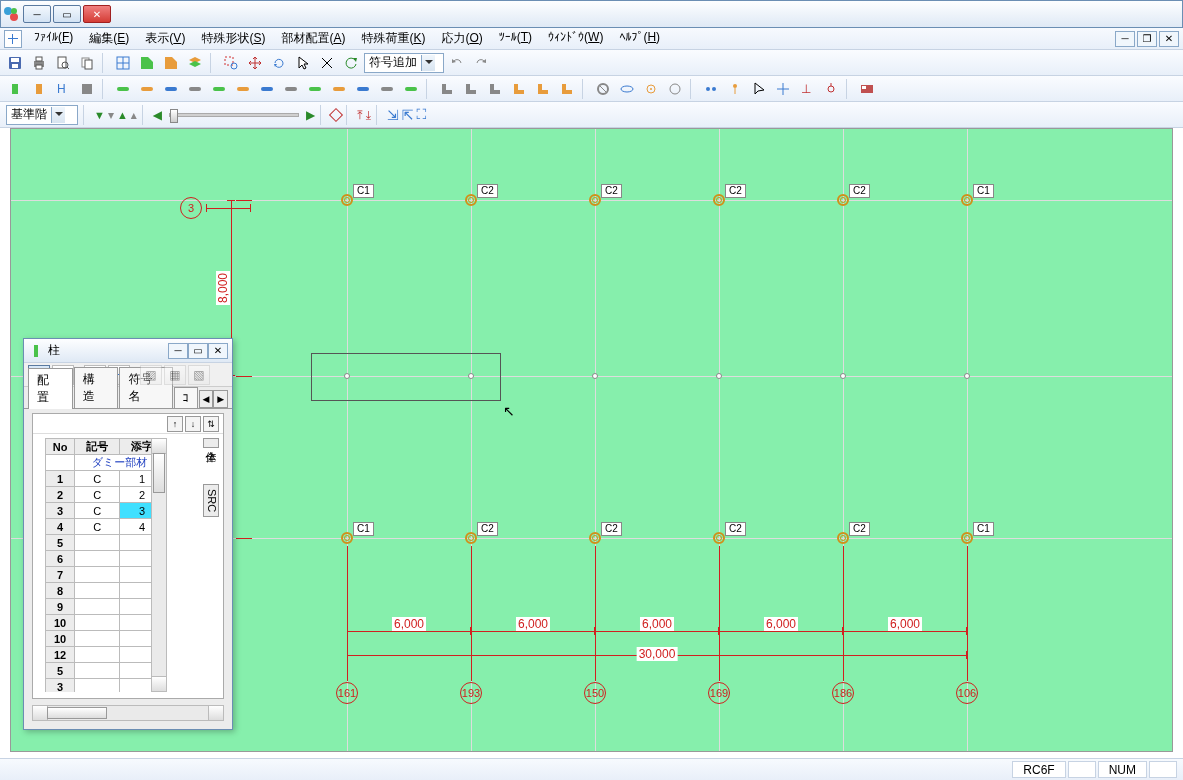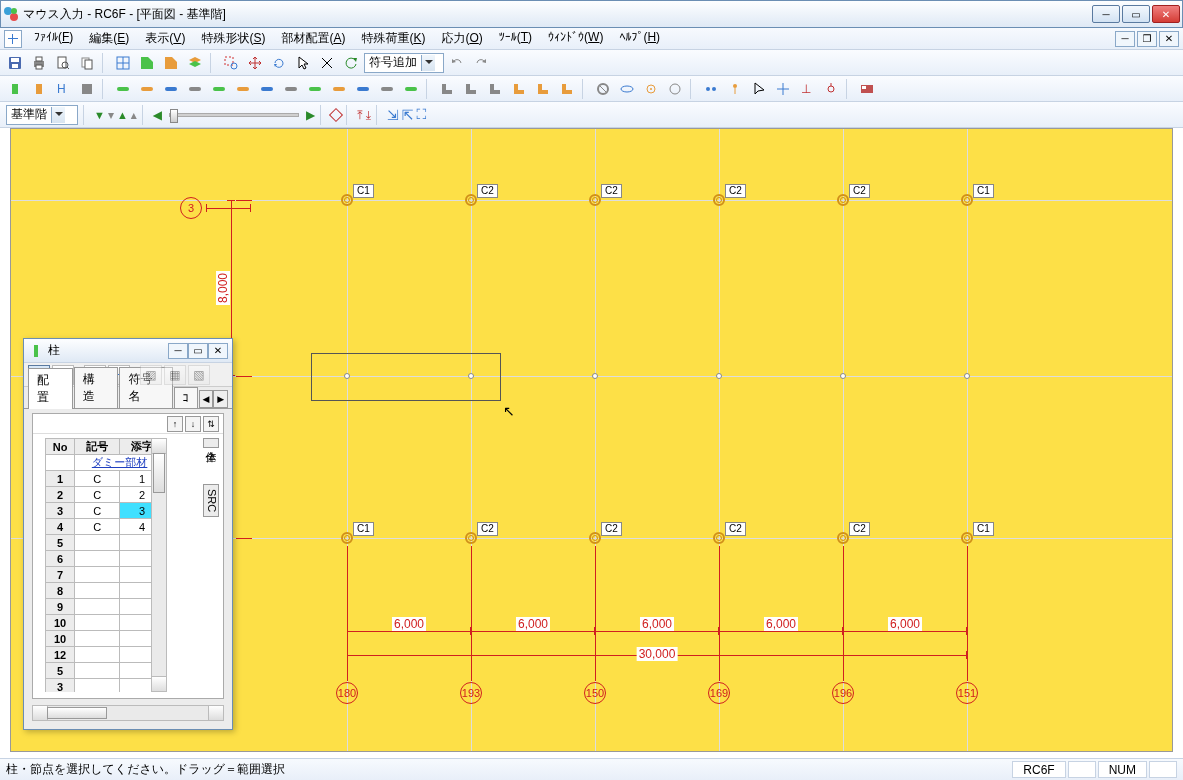--- a/index.html
+++ b/index.html
@@ -21,21 +21,21 @@
 .mdi-btn{width:20px;height:16px;border:1px solid #8aa8c8;background:#f0f6fc;display:flex;align-items:center;justify-content:center;font-size:10px;cursor:pointer}
 .toolbar{height:26px;background:linear-gradient(#fafcff,#e8eff9);border-bottom:1px solid #c7d3e3;display:flex;align-items:center;padding:0 4px;gap:2px}
 .tsep{width:6px;height:20px;border-left:1px solid #c7d3e3;margin:0 2px}
 .tb{width:22px;height:22px;border:1px solid transparent;display:flex;align-items:center;justify-content:center;cursor:pointer;position:relative}
 .tb svg{width:16px;height:16px}
 .combo{height:20px;border:1px solid #8aa8c8;background:#fff;display:flex;align-items:center;padding:0 2px 0 4px;font-size:12px}
 .combo .drop{width:14px;height:16px;background:linear-gradient(#f0f6fc,#d8e4f0);border-left:1px solid #8aa8c8;display:flex;align-items:center;justify-content:center;margin-left:4px}
 .drop::after{content:"";border:4px solid transparent;border-top-color:#333;margin-top:3px}
 .tb3{display:flex;align-items:center;gap:3px;padding:0 6px;height:26px;background:linear-gradient(#fafcff,#e8eff9);border-bottom:1px solid #c7d3e3}
 .arr{color:#2a8a2a;font-size:11px}
-.canvas-wrap{position:absolute;left:10px;top:128px;right:10px;bottom:28px;border:1px solid #999;background:#fde047;overflow:hidden}
+.canvas-wrap{position:absolute;left:10px;top:128px;right:10px;bottom:28px;border:1px solid #999;background:#86efac;overflow:hidden}
 .canvas{position:absolute;inset:0}
 .grid-v{position:absolute;top:0;bottom:0;width:1px;background:#ddd}
 .grid-h{position:absolute;left:0;right:0;height:1px;background:#ddd}
 .node{position:absolute;width:6px;height:6px;border:1px solid #888;border-radius:50%;background:#fff;transform:translate(-50%,-50%)}
 .col-mark{position:absolute;width:12px;height:12px;transform:translate(-50%,-50%)}
 .col-mark::before{content:"";position:absolute;inset:0;border:2px solid #d0901a;border-radius:50%}
 .col-mark::after{content:"";position:absolute;inset:3px;border:1px solid #d0901a;border-radius:50%}
 .col-lbl{position:absolute;font-size:10px;border:1px solid #888;background:#fff;padding:0 3px;line-height:12px;transform:translate(0,-100%)}
 .dim-h{position:absolute;height:1px;background:#d02020}
 .dim-h::before,.dim-h::after{content:"";position:absolute;width:1px;height:8px;background:#d02020;top:-4px}
@@ -57,21 +57,21 @@
 .ttab{padding:3px 8px;border:1px solid #999;border-bottom:none;background:#f7f7f7;margin-right:1px;font-size:12px;cursor:pointer}
 .ttab.act{background:#fff;position:relative;top:1px}
 .nav-r{margin-left:auto;width:15px;height:18px;border:1px solid #999;background:#eee;display:flex;align-items:center;justify-content:center;font-size:9px}
 .inner-panel{position:absolute;left:8px;top:74px;right:8px;bottom:30px;border:1px solid #aaa;background:#fff}
 .sort-bar{height:20px;display:flex;justify-content:flex-end;align-items:center;padding:0 4px;gap:2px;border-bottom:1px solid #ddd}
 .sort-btn{width:16px;height:16px;border:1px solid #999;background:#f4f4f4;font-size:9px;display:flex;align-items:center;justify-content:center}
 .grid-tbl{position:absolute;left:12px;top:24px;width:120px;bottom:6px;overflow:hidden}
 .gt{width:100%;border-collapse:collapse}
 .gt th,.gt td{border:1px solid #bbb;height:16px;font-size:11px;padding:0 2px;text-align:center;background:#fff}
 .gt th{background:#ececec}
-.gt .link{color:#2040c0;text-decoration:underline}
+.gt .link{color:#2040c0;}
 .gt .hl{background:#40e0ff}
 .vsb{position:absolute;right:56px;top:24px;bottom:6px;width:16px;background:#eaeaea;border:1px solid #bbb}
 .vsb .th{position:absolute;left:1px;right:1px;top:14px;height:40px;background:linear-gradient(#fff,#ddd);border:1px solid #999}
 .vsb::before,.vsb::after{content:"";position:absolute;left:0;right:0;height:14px;background:linear-gradient(#fff,#ddd)}
 .vsb::before{top:0;border-bottom:1px solid #bbb}.vsb::after{bottom:0;border-top:1px solid #bbb}
 .side-lbl{position:absolute;right:4px;top:28px;width:16px;border:1px solid #999;background:#ececec;writing-mode:vertical-rl;font-size:11px;padding:4px 0;text-align:center}
 .hsb{position:absolute;left:8px;right:8px;bottom:8px;height:16px;background:#eaeaea;border:1px solid #bbb}
 .hsb .th{position:absolute;top:1px;bottom:1px;left:14px;width:60px;background:linear-gradient(#fff,#ddd);border:1px solid #999}
 .hsb::before,.hsb::after{content:"";position:absolute;top:0;bottom:0;width:14px;background:linear-gradient(#fff,#ddd)}
 .hsb::before{left:0;border-right:1px solid #bbb}.hsb::after{right:0;border-left:1px solid #bbb}
@@ -86,21 +86,20 @@
 <body>
 
 <div class="title-bar">
   <span class="ico16">
     <svg viewBox="0 0 16 16">
         <circle cx="5" cy="5" r="4" fill="#3aa0d8"></circle>
         <circle cx="11" cy="11" r="4" fill="#e84c4c"></circle>
         <circle cx="11" cy="5" r="3" fill="#4ac24a"></circle>
       </svg>
   </span>
-  <span class="title-txt">マウス入力 - RC6F - [平面図 - 基準階]</span>
   <div class="win-btns">
     <div class="win-btn">─</div>
     <div class="win-btn">▭</div>
     <div class="win-btn win-close">✕</div>
   </div>
 </div>
 
 <div class="menu-bar">
   <span class="menu-ico"></span>
   <div id="menu-items" style="display:flex">
@@ -491,26 +490,26 @@
       <div class="dim-h" style="left:460px;top:502px;width:124px"></div>
       <div class="dim-txt" style="left:522px;top:495px">6,000</div>
       <div class="dim-h" style="left:584px;top:502px;width:124px"></div>
       <div class="dim-txt" style="left:646px;top:495px">6,000</div>
       <div class="dim-h" style="left:708px;top:502px;width:124px"></div>
       <div class="dim-txt" style="left:770px;top:495px">6,000</div>
       <div class="dim-h" style="left:832px;top:502px;width:124px"></div>
       <div class="dim-txt" style="left:894px;top:495px">6,000</div>
       <div class="dim-h" style="left:336px;top:526px;width:620px"></div>
       <div class="dim-txt" style="left:646px;top:525px">30,000</div>
-      <div class="axis-circ" style="left:336px;top:564px">180</div>
+      <div class="axis-circ" style="left:336px;top:564px">161</div>
       <div class="axis-circ" style="left:460px;top:564px">193</div>
       <div class="axis-circ" style="left:584px;top:564px">150</div>
       <div class="axis-circ" style="left:708px;top:564px">169</div>
-      <div class="axis-circ" style="left:832px;top:564px">196</div>
-      <div class="axis-circ" style="left:956px;top:564px">151</div>
+      <div class="axis-circ" style="left:832px;top:564px">186</div>
+      <div class="axis-circ" style="left:956px;top:564px">106</div>
       <div style="position:absolute;left:336px;top:417px;width:1px;height:135px;background:#d02020"></div>
       <div style="position:absolute;left:460px;top:417px;width:1px;height:135px;background:#d02020"></div>
       <div style="position:absolute;left:584px;top:417px;width:1px;height:135px;background:#d02020"></div>
       <div style="position:absolute;left:708px;top:417px;width:1px;height:135px;background:#d02020"></div>
       <div style="position:absolute;left:832px;top:417px;width:1px;height:135px;background:#d02020"></div>
       <div style="position:absolute;left:956px;top:417px;width:1px;height:135px;background:#d02020"></div>
       <div style="position:absolute;left:225px;top:71px;width:16px;height:1px;background:#d02020"></div>
       <div style="position:absolute;left:225px;top:247px;width:16px;height:1px;background:#d02020"></div>
       <div style="position:absolute;left:225px;top:409px;width:16px;height:1px;background:#d02020"></div>
     </div>
@@ -661,20 +660,19 @@
       </div>
     <div class="side-lbl" style="top:24px">全体</div>
     <div class="side-lbl" style="top:70px">SRC</div>
   </div>
   <div class="hsb">
       <div class="th"></div>
     </div>
 </div>
 
 <div class="status">
-  <span>柱・節点を選択してください。ドラッグ＝範囲選択</span>
   <div class="r">
     <div class="st-cell">RC6F</div>
     <div class="st-cell" style="width:28px"></div>
     <div class="st-cell">NUM</div>
     <div class="st-cell" style="width:28px"></div>
   </div>
 </div>
 
 </body></html>

